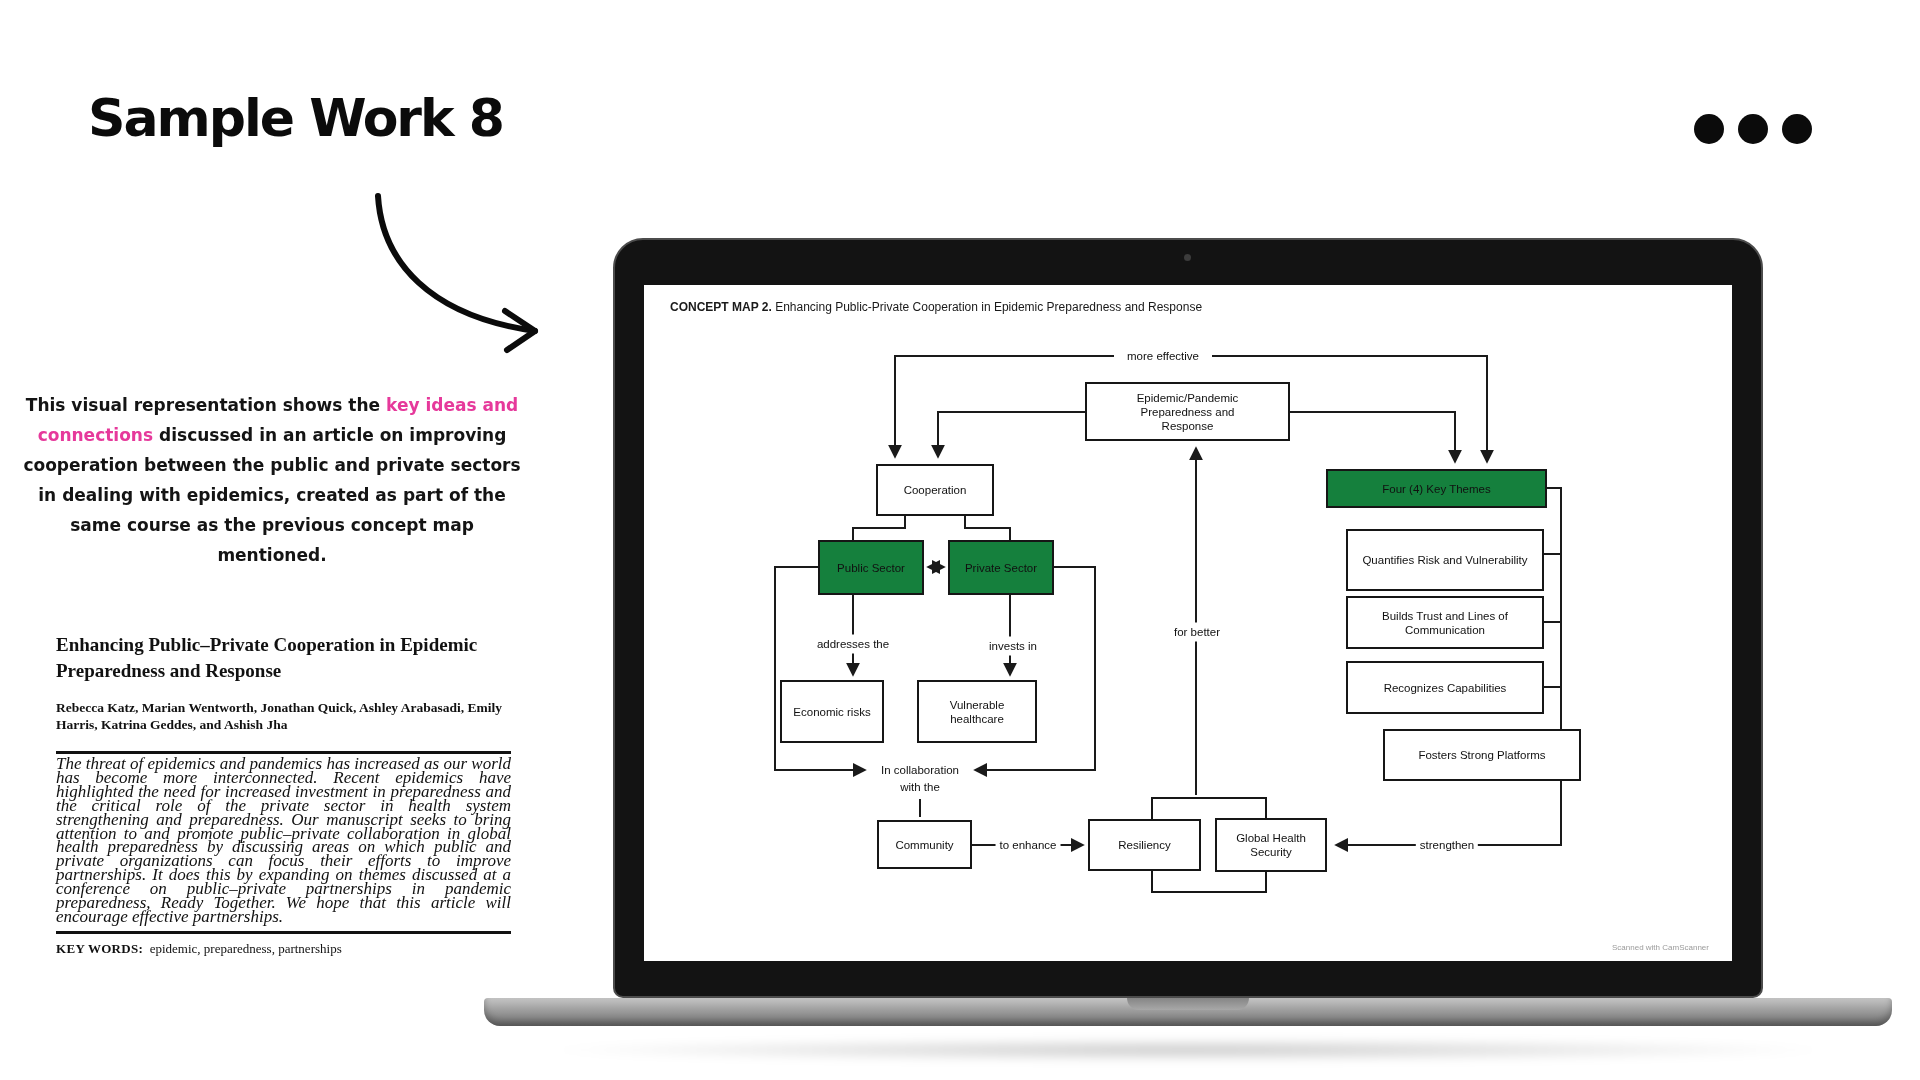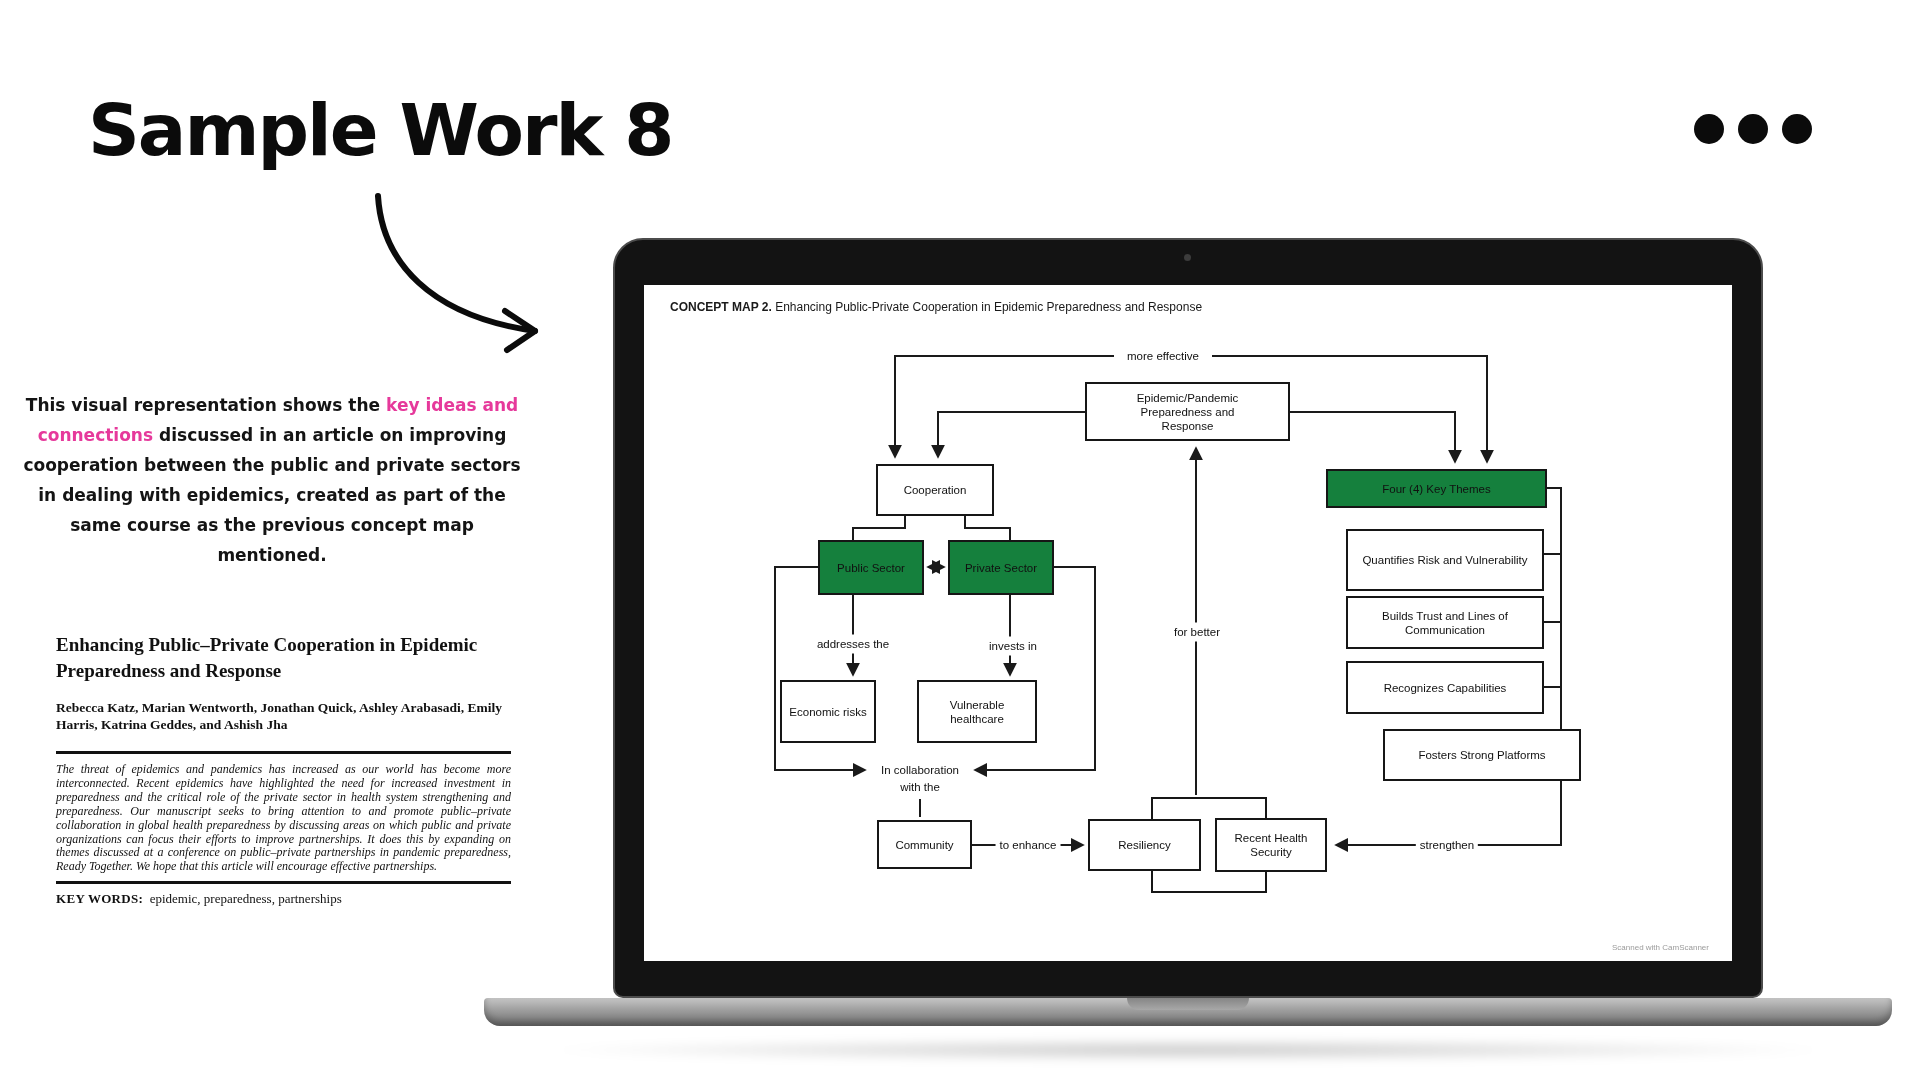--- a/index.html
+++ b/index.html
@@ -1,35 +1,35 @@
 <!DOCTYPE html>
 <html><head>
 <meta charset="utf-8">
 <style>
   html,body{margin:0;padding:0;background:#ffffff;}
   #canvas{position:relative;width:1920px;height:1080px;background:#fff;overflow:hidden;
           font-family:"Liberation Sans","DejaVu Sans",sans-serif;}
 
   
   .sample-title{position:absolute;left:88px;top:88px;font-family:"DejaVu Sans",sans-serif;
-    font-weight:800;font-size:72px;letter-spacing:-2px;color:#0b0b0b;white-space:nowrap;}
+    font-weight:800;font-size:52px;letter-spacing:-2px;color:#0b0b0b;white-space:nowrap;}
   .menu-dots{position:absolute;left:1694px;top:114px;display:flex;gap:14px;cursor:pointer;}
   .menu-dots .dot{width:30px;height:30px;border-radius:50%;background:#0b0b0b;}
 
   .annotation{position:absolute;left:22px;top:390px;width:500px;text-align:center;
     font-family:"DejaVu Sans",sans-serif;font-weight:bold;font-size:17px;line-height:30px;color:#141414;}
   .annotation .pink{color:#e6399b;}
 
   .article{position:absolute;left:56px;top:632px;width:455px;color:#111;
     font-family:"Liberation Serif","DejaVu Serif",serif;}
   .article .a-title{font-size:19px;line-height:26px;font-weight:bold;}
   .article .a-authors{margin-top:15px;font-size:13.5px;line-height:17px;font-weight:bold;}
   .article .rule{margin-top:18px;height:3px;background:#111;}
   .article .rule2{margin-top:7px;height:3px;background:#111;}
-  .article .a-abstract{margin-top:9px;font-size:12px;line-height:13.9px;font-style:italic;text-align:justify;}
+  .article .a-abstract{margin-top:3px;font-size:17px;line-height:13.9px;font-style:italic;text-align:justify;}
   .article .a-keywords{margin-top:7px;font-size:13px;}
   .article .a-keywords b{letter-spacing:.3px;}
 
   
   .laptop-screen{position:absolute;left:613px;top:238px;width:1150px;height:760px;
     background:#131313;border:2px solid #4c4c4c;box-sizing:border-box;
     border-radius:30px 30px 10px 10px;}
   .camera-dot{position:absolute;left:1184px;top:254px;width:7px;height:7px;border-radius:50%;background:#3c3c3c;}
   .screen-white{position:absolute;left:644px;top:285px;width:1088px;height:676px;background:#fff;z-index:0;}
   .laptop-base{position:absolute;left:484px;top:998px;width:1408px;height:28px;
@@ -136,26 +136,26 @@
   </svg>
 
   <div class="node back" style="left:1151px;top:797px;width:116px;height:96px;"></div>
 
   <div class="node" style="left:1085px;top:382px;width:205px;height:59px;">Epidemic/Pandemic
 Preparedness and
 Response</div>
   <div class="node" style="left:876px;top:464px;width:118px;height:52px;">Cooperation</div>
   <div class="node gray" style="left:818px;top:540px;width:106px;height:55px;">Public Sector</div>
   <div class="node gray" style="left:948px;top:540px;width:106px;height:55px;">Private Sector</div>
-  <div class="node" style="left:780px;top:680px;width:96px;height:63px;">Economic risks</div>
+  <div class="node" style="left:780px;top:680px;width:104px;height:63px;">Economic risks</div>
   <div class="node" style="left:917px;top:680px;width:120px;height:63px;">Vulnerable
 healthcare</div>
   <div class="node" style="left:877px;top:820px;width:95px;height:49px;">Community</div>
   <div class="node front" style="left:1088px;top:819px;width:113px;height:52px;">Resiliency</div>
-  <div class="node front" style="left:1215px;top:818px;width:112px;height:54px;">Recent Health
+  <div class="node front" style="left:1215px;top:818px;width:112px;height:54px;">Global Health
 Security</div>
   <div class="node gray" style="left:1326px;top:469px;width:221px;height:39px;">Four (4) Key Themes</div>
   <div class="node" style="left:1346px;top:529px;width:198px;height:62px;">Quantifies Risk and Vulnerability</div>
   <div class="node" style="left:1346px;top:596px;width:198px;height:53px;">Builds Trust and Lines of
 Communication</div>
   <div class="node" style="left:1346px;top:661px;width:198px;height:53px;">Recognizes Capabilities</div>
   <div class="node" style="left:1346px;top:729px;width:198px;height:52px;margin-left:37px;">Fosters Strong Platforms</div>
 
   <div class="elabel" style="left:1163px;top:356px;">more effective</div>
   <div class="elabel" style="left:853px;top:644px;">addresses the</div>

